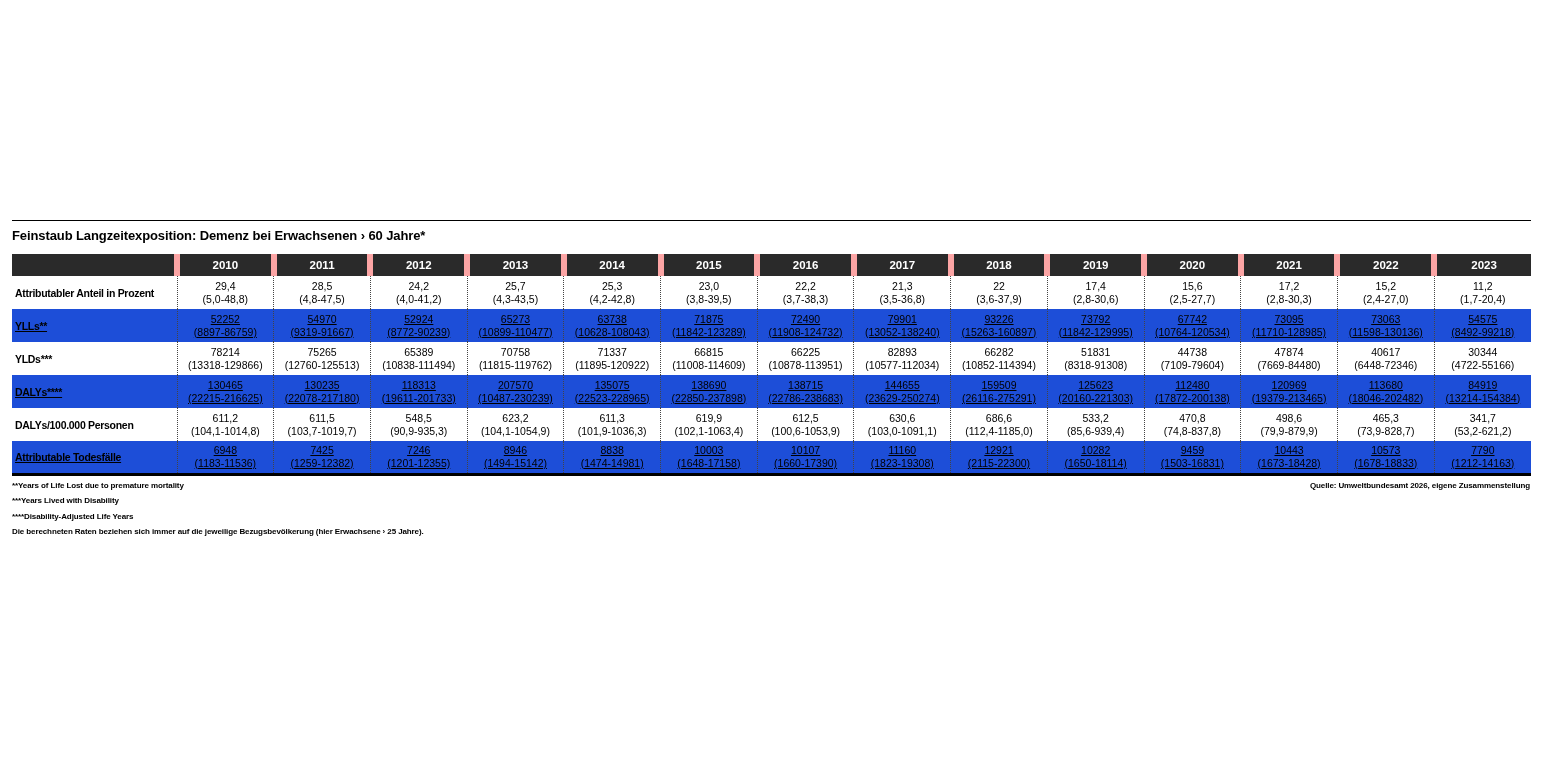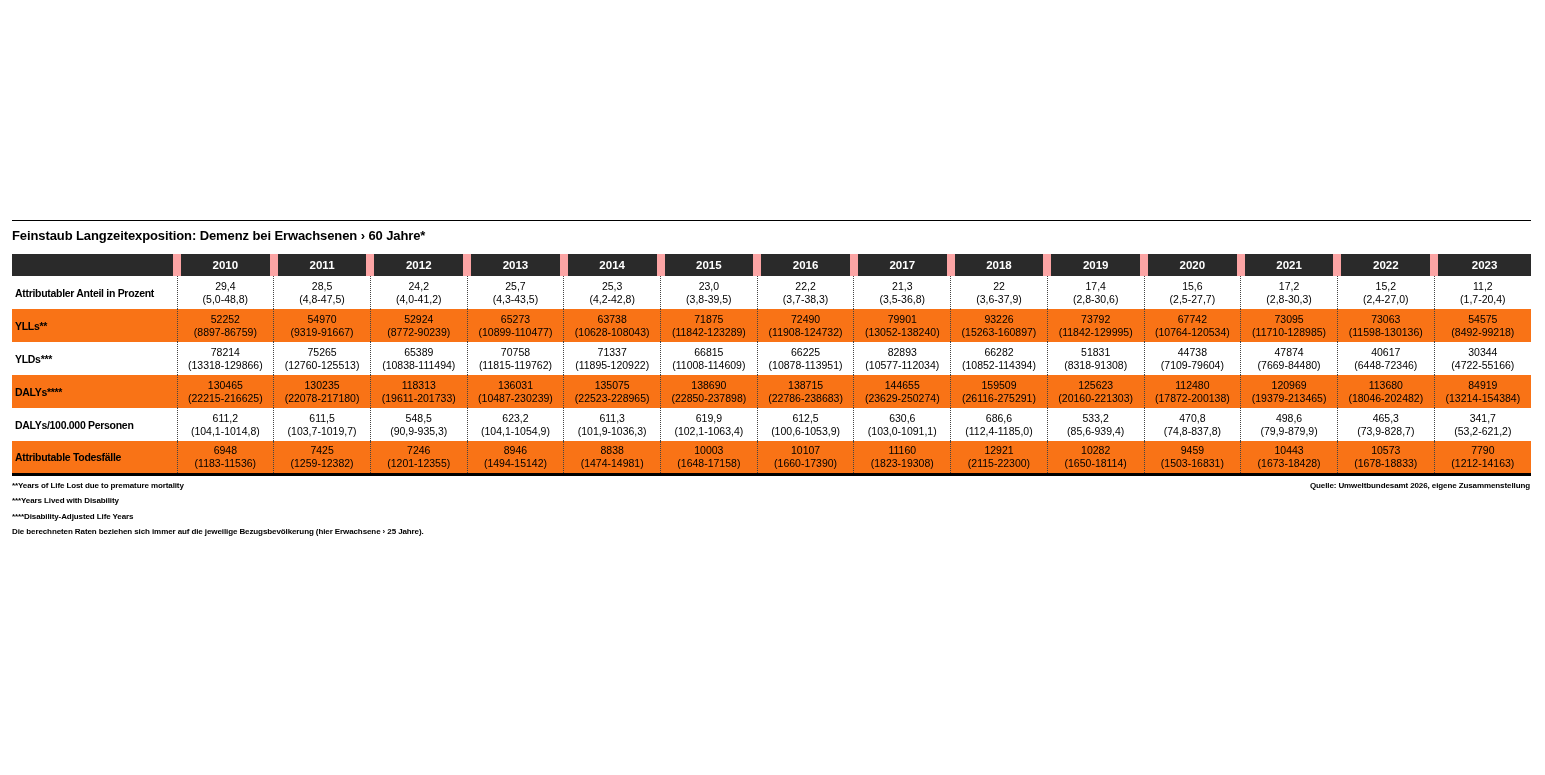--- a/index.html
+++ b/index.html
@@ -7,24 +7,24 @@
   .page{position:relative;width:1545px;height:775px;background:#fff;overflow:hidden;}
   .content{position:absolute;left:12px;top:220px;width:1519px;}
 
   .title-block{border-top:1px solid #000;padding-top:7px;}
   .title{font-size:13px;font-weight:bold;letter-spacing:-0.1px;}
 
   table.data{border-collapse:collapse;table-layout:fixed;width:100%;margin-top:11px;
              border-bottom:3px solid #000;}
   col.lblcol{width:165px;}
   thead th{background:#2a2a2a;color:#fff;font-size:11.5px;font-weight:bold;height:22px;
-           padding:0;border-left:8px solid #fca5a5;text-align:center;}
+           padding:0;border-left:6px solid #fca5a5;text-align:center;}
   thead th:first-child{border-left:none;}
   tbody tr{height:33px;}
-  tbody tr.alt{background:#f97316;}
+  tbody tr.alt{background:#1d4ed8;text-decoration:underline;}
   tbody th{text-align:left;font-size:10.5px;font-weight:bold;padding:0 0 0 3px;
            letter-spacing:-0.3px;vertical-align:middle;margin-left:32px;}
   tbody td{border-left:1px dotted #444;text-align:center;font-size:10.5px;line-height:13px;
            padding:0;vertical-align:middle;}
   .v,.r{display:block;}
 
   .foot{position:relative;margin-top:5px;}
   .footnote{font-size:8px;font-weight:bold;line-height:9px;margin-bottom:6.5px;letter-spacing:-0.1px;}
   .source{position:absolute;top:0;right:1px;font-size:8px;font-weight:bold;letter-spacing:-0.1px;}
 </style>
@@ -261,21 +261,21 @@
             </td>
             <td>
               <span class="v">130235</span>
               <span class="r">(22078-217180)</span>
             </td>
             <td>
               <span class="v">118313</span>
               <span class="r">(19611-201733)</span>
             </td>
             <td>
-              <span class="v">136031</span>
+              <span class="v">207570</span>
               <span class="r">(10487-230239)</span>
             </td>
             <td>
               <span class="v">135075</span>
               <span class="r">(22523-228965)</span>
             </td>
             <td>
               <span class="v">138690</span>
               <span class="r">(22850-237898)</span>
             </td>

